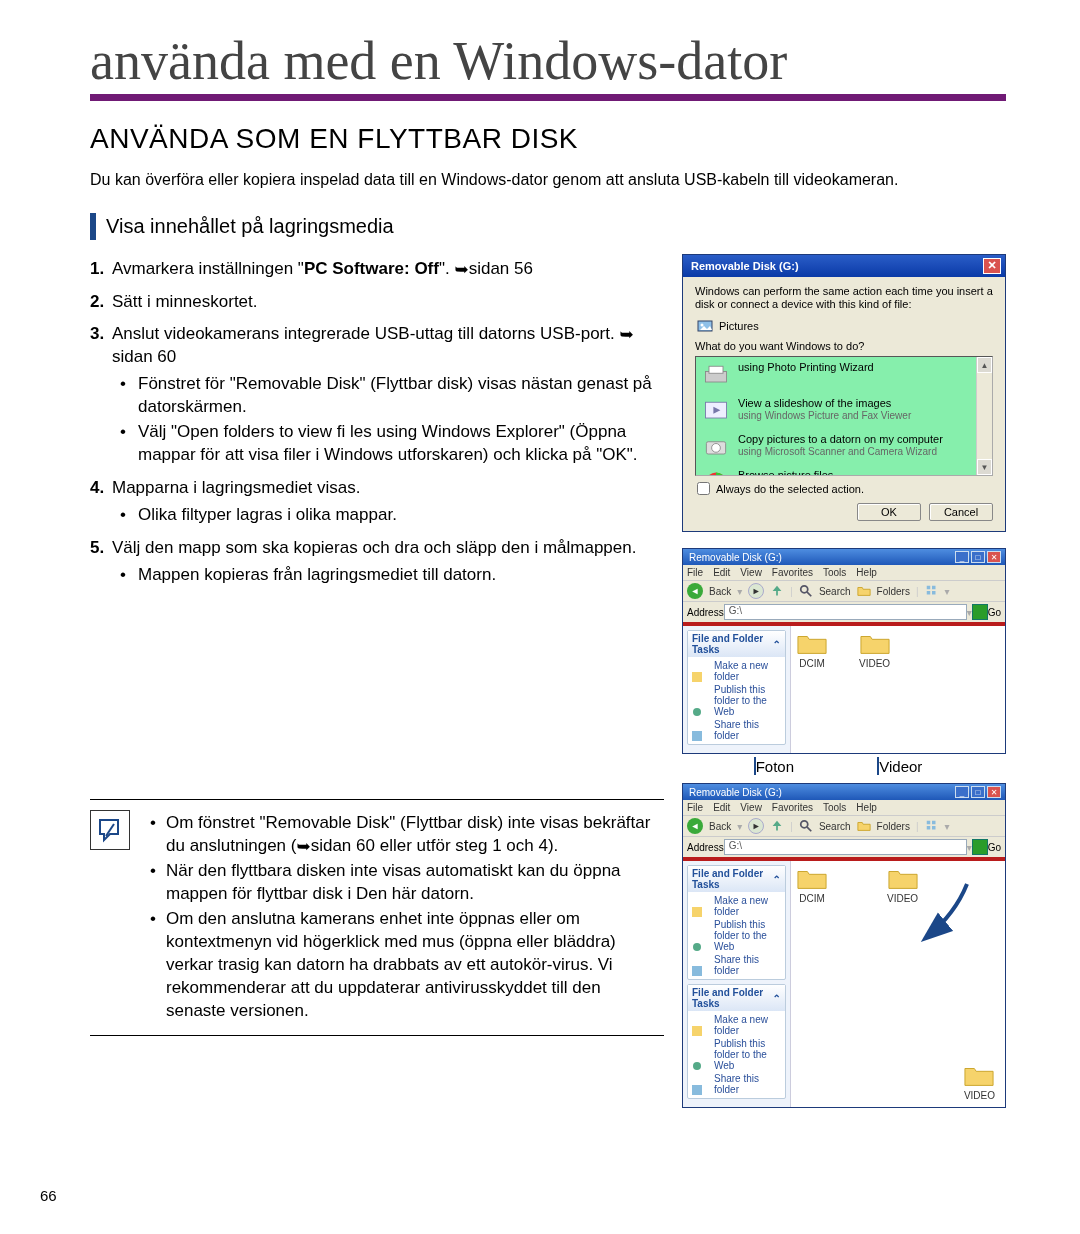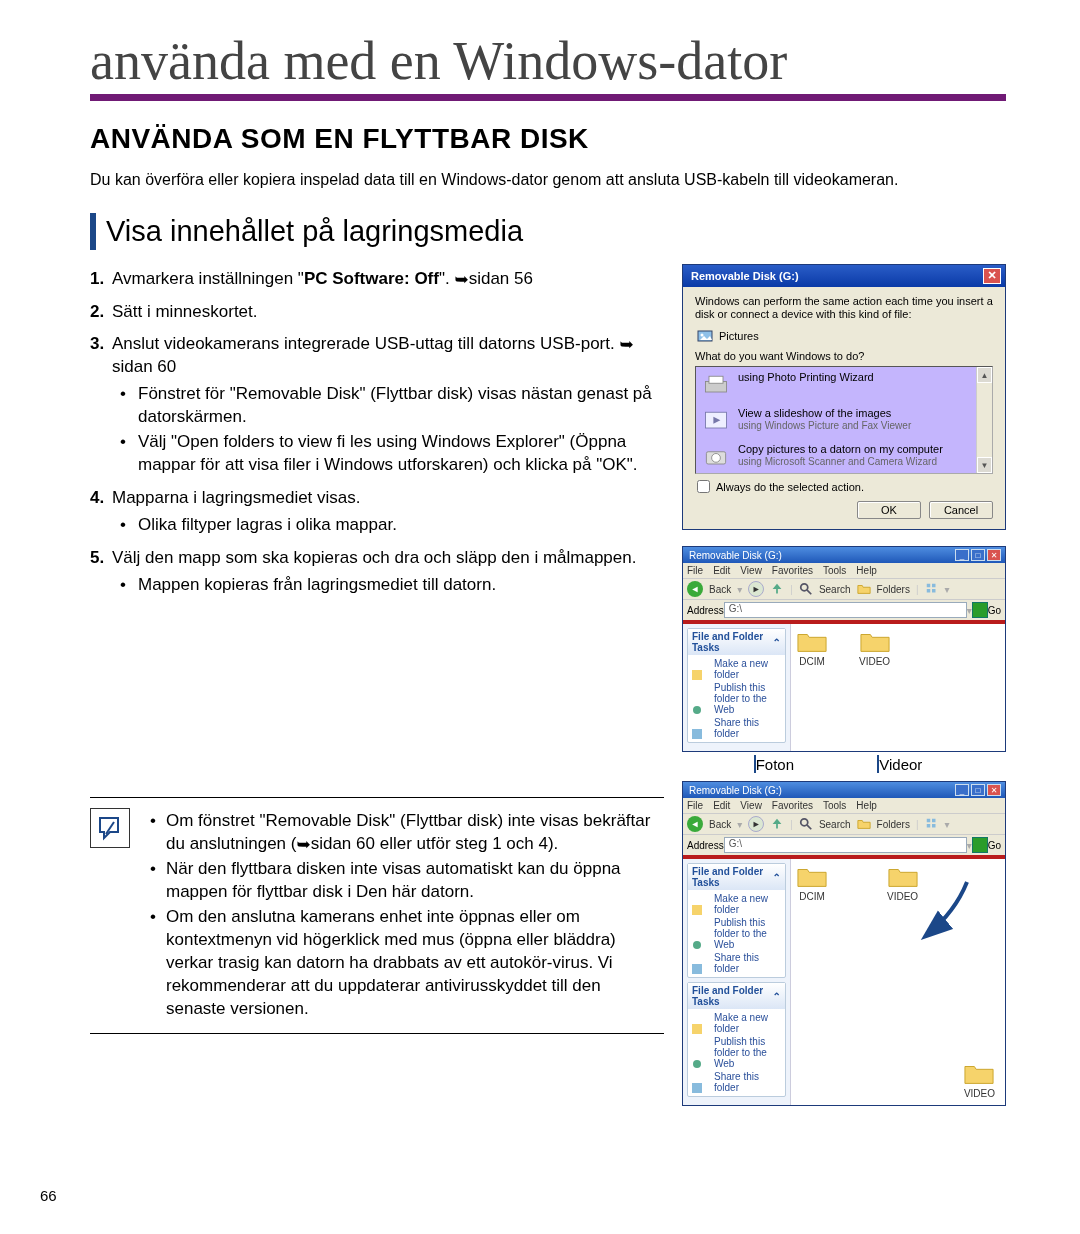--- a/index.html
+++ b/index.html
@@ -19,41 +19,41 @@
     font-size: 54px;
     font-weight: 300;
     color: #444;
     border-bottom: 7px solid #701a75;
     padding-bottom: 2px;
     margin-bottom: 22px;
     letter-spacing: 0px;
   }
   .h2 {
     font-size: 28px;
-    font-weight: 700;
+    font-weight: 400;
     letter-spacing: 0.5px;
     margin-bottom: 14px;
   }
   .intro {
     font-size: 16px;
     line-height: 1.35;
     margin-bottom: 22px;
   }
   .h3-wrap {
     display:flex;
     align-items:stretch;
     gap:10px;
     margin-bottom: 14px;
   }
   .h3-bar {
     width: 6px;
     background: #1b4788;
   }
   .h3 {
-    font-size: 29px;
+    font-size: 20px;
     font-weight: 500;
     padding: 2px 0;
   }
   .two-col {
     display:flex;
     gap: 18px;
   }
   .left-col { flex: 1 1 auto; }
   .right-col { width: 324px; flex: 0 0 auto; }
 
@@ -108,22 +108,22 @@
     border:1px solid #fff;
     font-size:11px; font-weight:700;
     cursor: default;
   }
   .dlg-body { padding: 8px 12px 10px 12px; color:#000;}
   .dlg-desc { margin-bottom:6px; line-height:1.25; }
   .dlg-icon-line { display:flex; align-items:center; gap:6px; margin: 2px 0 6px 2px;}
   .mini-ico { width:16px; height:16px; }
   .dlg-prompt { margin-bottom:4px;}
   .opt-list {
-    background:#c4b5fd; border:1px inset #aaa;
-    height: 108px; overflow:hidden;
+    background:#86efac; border:1px inset #aaa;
+    height: 120px; overflow:hidden;
     position:relative;
   }
   .opt {
     display:flex; gap:8px; padding:4px 6px;
     align-items:flex-start;
     line-height:1.2;
   }
   .opt .ico { width:28px; height:28px; flex:0 0 auto;}
   .opt .sub { color:#666; font-size:10px;}
   .scrollbar { position:absolute; right:0; top:0; bottom:0; width:16px; background:#ece9d8; border-left:1px solid #ccc;}

